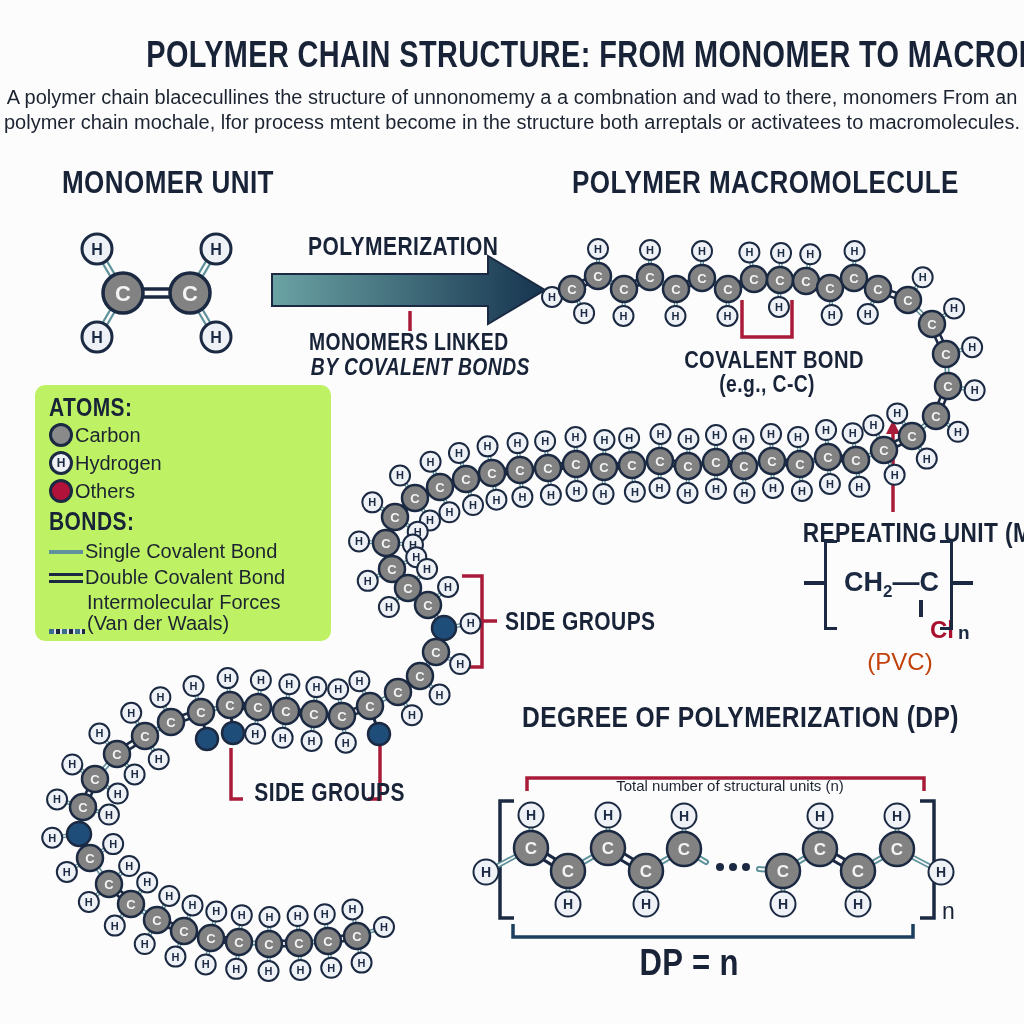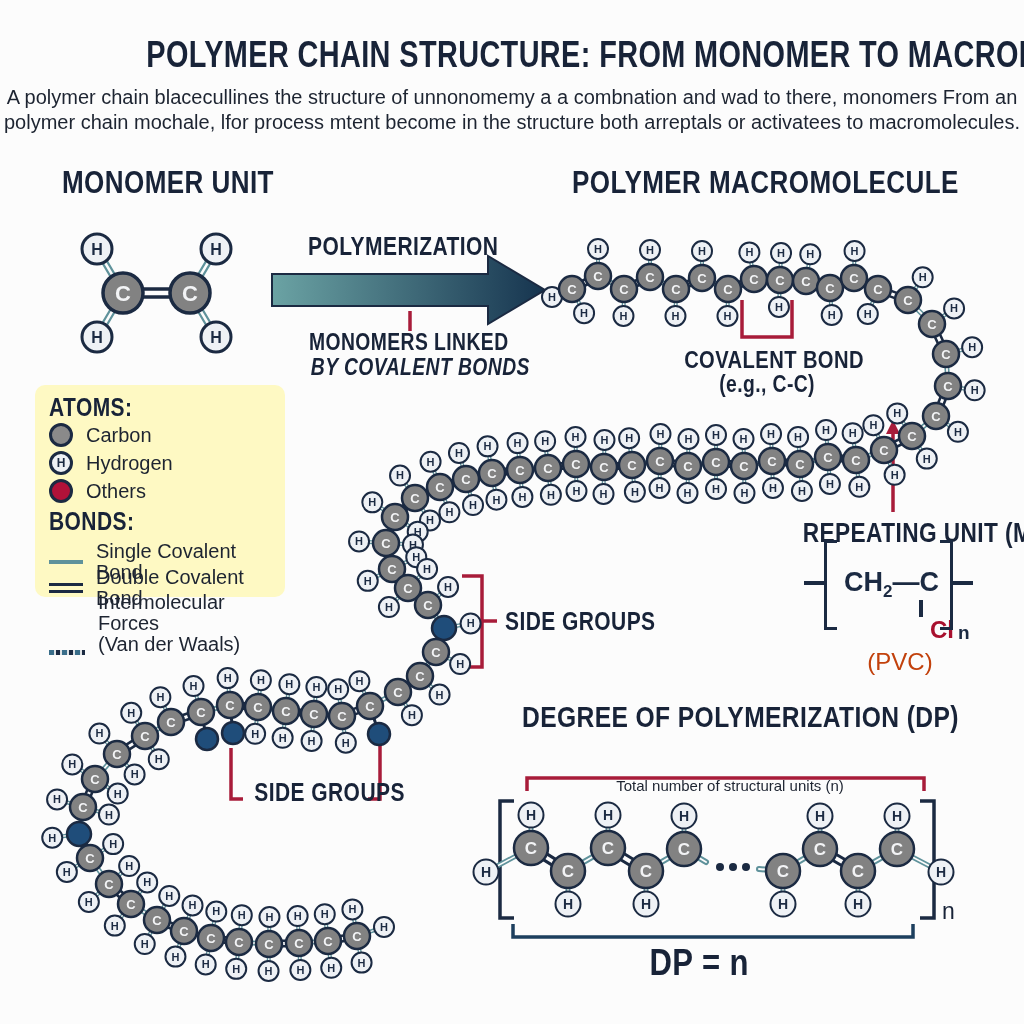--- a/index.html
+++ b/index.html
@@ -4,23 +4,23 @@
 <style>
   html,body{margin:0;padding:0;background:#ffffff;}
   #stage{position:relative;width:1024px;height:1024px;background:#fcfcfc;overflow:hidden;
          font-family:"Liberation Sans",sans-serif;color:#182338;}
   .abs{position:absolute;}
   .ctr{position:absolute;text-align:center;}
   .cond{display:inline-block;font-weight:bold;transform:scaleX(.78);transform-origin:50% 50%;white-space:nowrap;letter-spacing:.5px;}
   .condL{display:inline-block;font-weight:bold;transform:scaleX(.84);transform-origin:0 50%;white-space:nowrap;letter-spacing:.5px;}
   svg{position:absolute;left:0;top:0;}
   
-  #legend{position:absolute;left:35px;top:385px;width:250px;height:212px;background:#fef9c3;border-radius:10px;}
+  #legend{position:absolute;left:35px;top:385px;width:250px;height:256px;background:#bef264;border-radius:10px;padding-left:46px;}
   .leg-head{font-weight:bold;font-size:25px;transform:scaleX(.84);transform-origin:0 50%;display:inline-block;letter-spacing:.5px;}
-  .leg-row{position:absolute;left:14px;display:flex;align-items:center;gap:13px;}
+  .leg-row{position:absolute;left:14px;display:flex;align-items:center;gap:2px;}
   .sw{flex:0 0 auto;}
   .sw-circ{width:24px;height:24px;border-radius:50%;border:3px solid #1b2a42;box-sizing:border-box;}
   .sw-carbon{background:#8a8a8a;}
   .sw-hydro{background:#eef1f5;display:flex;align-items:center;justify-content:center;font-size:12px;font-weight:bold;color:#1b2a42;}
   .sw-others{background:#b11239;}
   .sw-single{width:34px;height:4px;background:#5f929b;}
   .sw-double{width:34px;height:10px;border-top:3px solid #1b2a42;border-bottom:3px solid #1b2a42;box-sizing:border-box;}
   .sw-vdw{width:36px;height:5px;background:repeating-linear-gradient(90deg,#3a6e8a 0 5px,#dfe3e6 5px 7px,#1b2a42 7px 11px,#dfe3e6 11px 13px);}
   .leg-label{font-size:20px;color:#1d2431;line-height:1.05;}
   
@@ -1006,17 +1006,17 @@
     <div class="hline" style="left:153px;top:29px;width:20px;"></div>
     <div class="nsub" style="left:158px;top:70px;">n</div>
   </div>
   <div class="ctr" style="left:820px;top:648px;width:160px;font-size:24px;color:#c2410c;">(PVC)</div>
 
   <div class="ctr" style="left:460px;top:700px;width:560px;font-size:30px;">
     <span class="cond" style="transform:scaleX(.82);">DEGREE OF POLYMERIZATION (DP)</span>
   </div>
   <div class="ctr" style="left:450px;top:742px;width:560px;font-size:15px;color:#1d2431;margin-top:35px;">Total number of structural units (n)</div>
   <div class="abs" style="left:942px;top:898px;font-size:23px;">n</div>
-  <div class="ctr" style="left:499px;top:942px;width:400px;font-size:37px;">
+  <div class="ctr" style="left:489px;top:942px;width:400px;font-size:37px;">
     <span class="cond" style="transform:scaleX(.84);">DP = n</span>
   </div>
 
 </div>
 
 </body></html>

